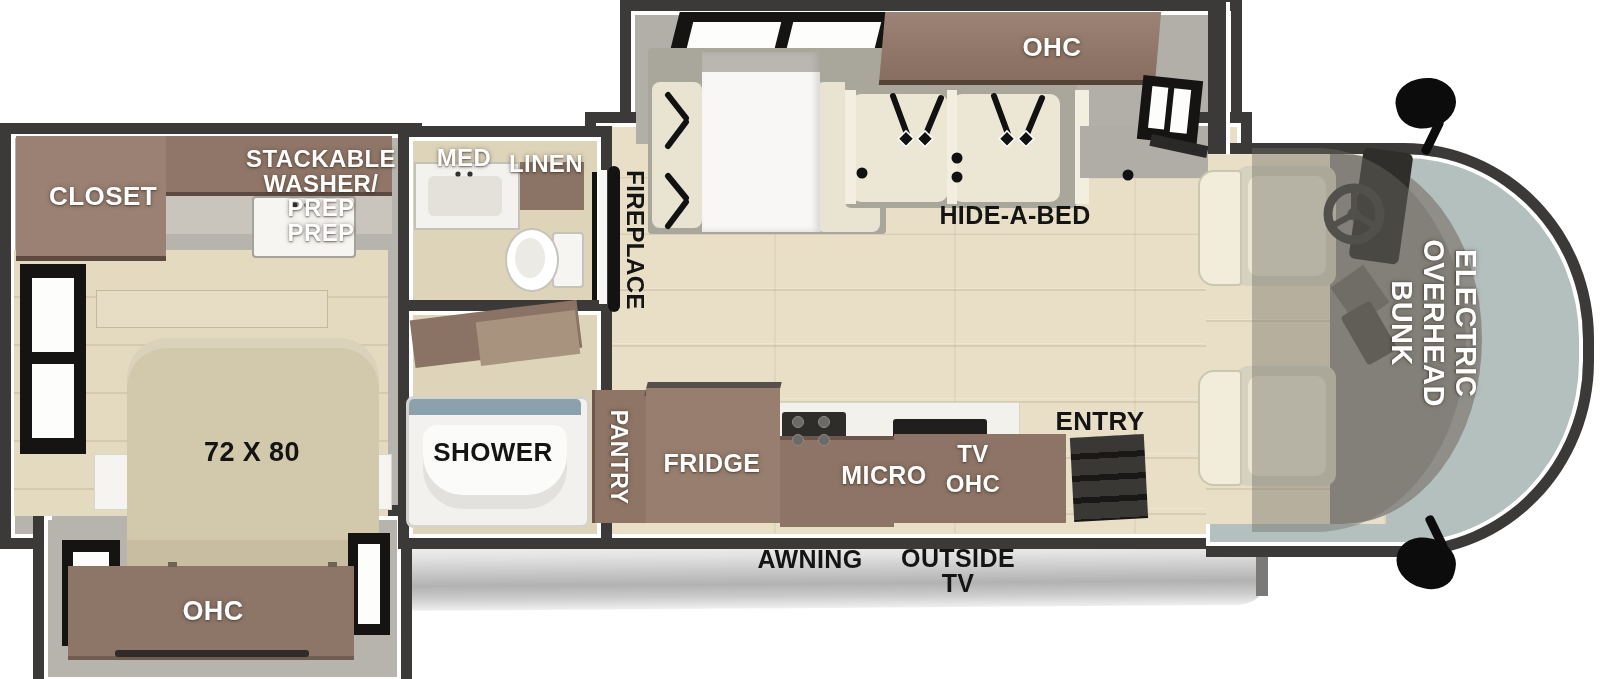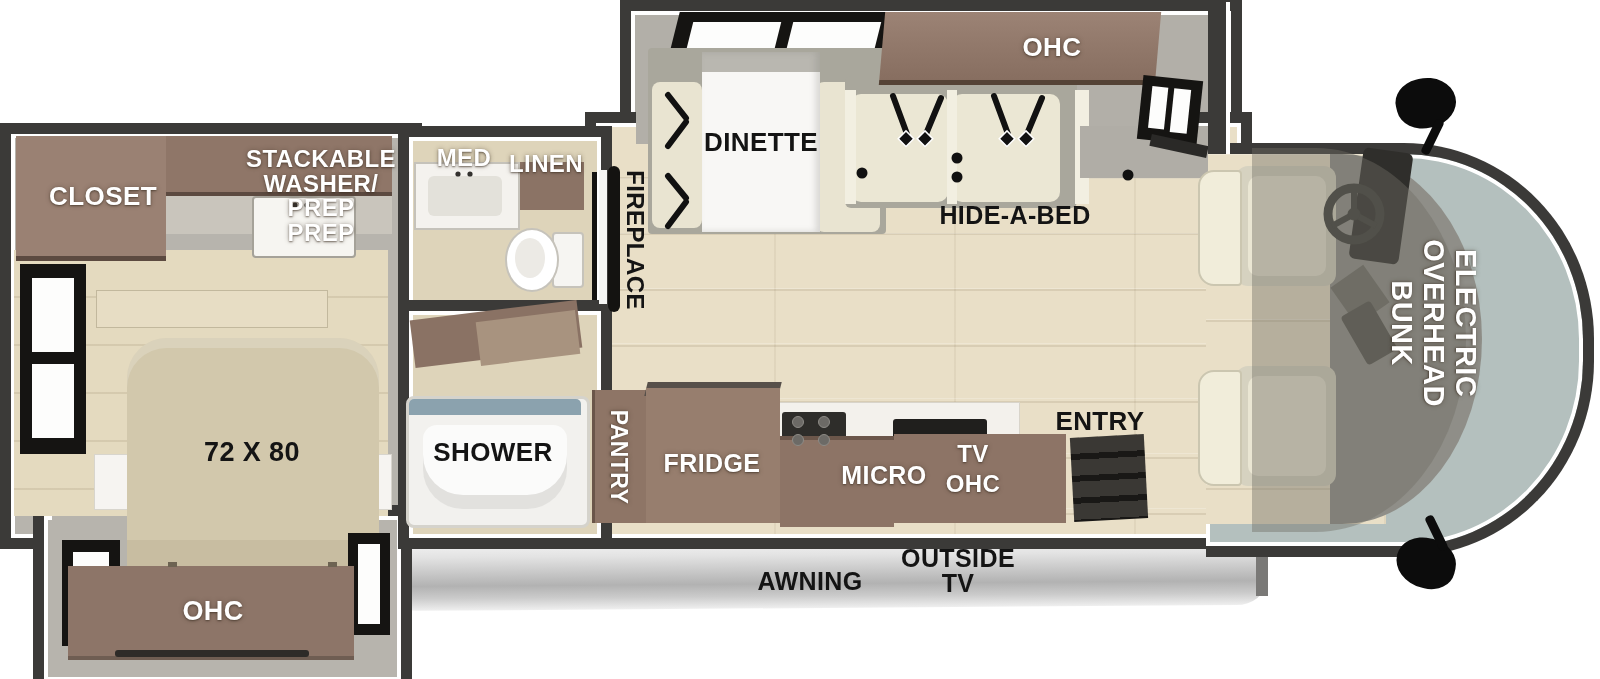--- a/index.html
+++ b/index.html
@@ -236,38 +236,37 @@
   </div>
 
   <div class="lbl lw" style="left:152px;top:597px;width:122px;font-size:27px">OHC</div>
 
   <div class="lbl lw" style="left:424px;top:145px;width:80px;font-size:24px">MED</div>
   <div class="lbl lw" style="left:498px;top:151px;width:96px;font-size:24px">LINEN</div>
   <div class="lbl lb" style="left:412px;top:439px;width:162px;font-size:26px">SHOWER</div>
 
   <div class="lbl lb vert" style="left:549px;top:226px;width:170px;height:28px;font-size:24px">FIREPLACE</div>
 
-  <div class="lbl lb" style="left:680px;top:129px;width:162px;font-size:26px">DINETTE</div>
   <div class="lbl lw" style="left:990px;top:34px;width:124px;font-size:26px">OHC</div>
   <div class="lbl lb" style="left:920px;top:202px;width:190px;font-size:25px">HIDE-A-BED</div>
 
   <div class="lbl lw vert" style="left:556px;top:444px;width:124px;height:26px;font-size:23px">PANTRY</div>
   <div class="lbl lw" style="left:641px;top:450px;width:142px;font-size:25px">FRIDGE</div>
   <div class="lbl lw" style="left:813px;top:462px;width:142px;font-size:25px">MICRO</div>
   <div class="lbl lw" style="left:912px;top:439px;width:122px;font-size:24px;line-height:1.25">
     <span>TV</span>
     <span>OHC</span>
   </div>
   <div class="lbl lb" style="left:1030px;top:408px;width:140px;font-size:26px">ENTRY</div>
 
   <div class="lbl lw vert" style="left:1326px;top:270px;width:204px;height:106px;font-size:29px;line-height:1.1">
     <span>ELECTRIC</span>
     <span>OVERHEAD</span>
     <span>BUNK</span>
   </div>
 
-  <div class="lbl lb" style="left:728px;top:568px;width:164px;font-size:25px">AWNING</div>
+  <div class="lbl lb" style="left:728px;top:546px;width:164px;font-size:25px">AWNING</div>
   <div class="lbl lb" style="left:886px;top:546px;width:144px;font-size:25px;line-height:1.0">
     <span>OUTSIDE</span>
     <span>TV</span>
   </div>
 
 </div>
 
 </body></html>

